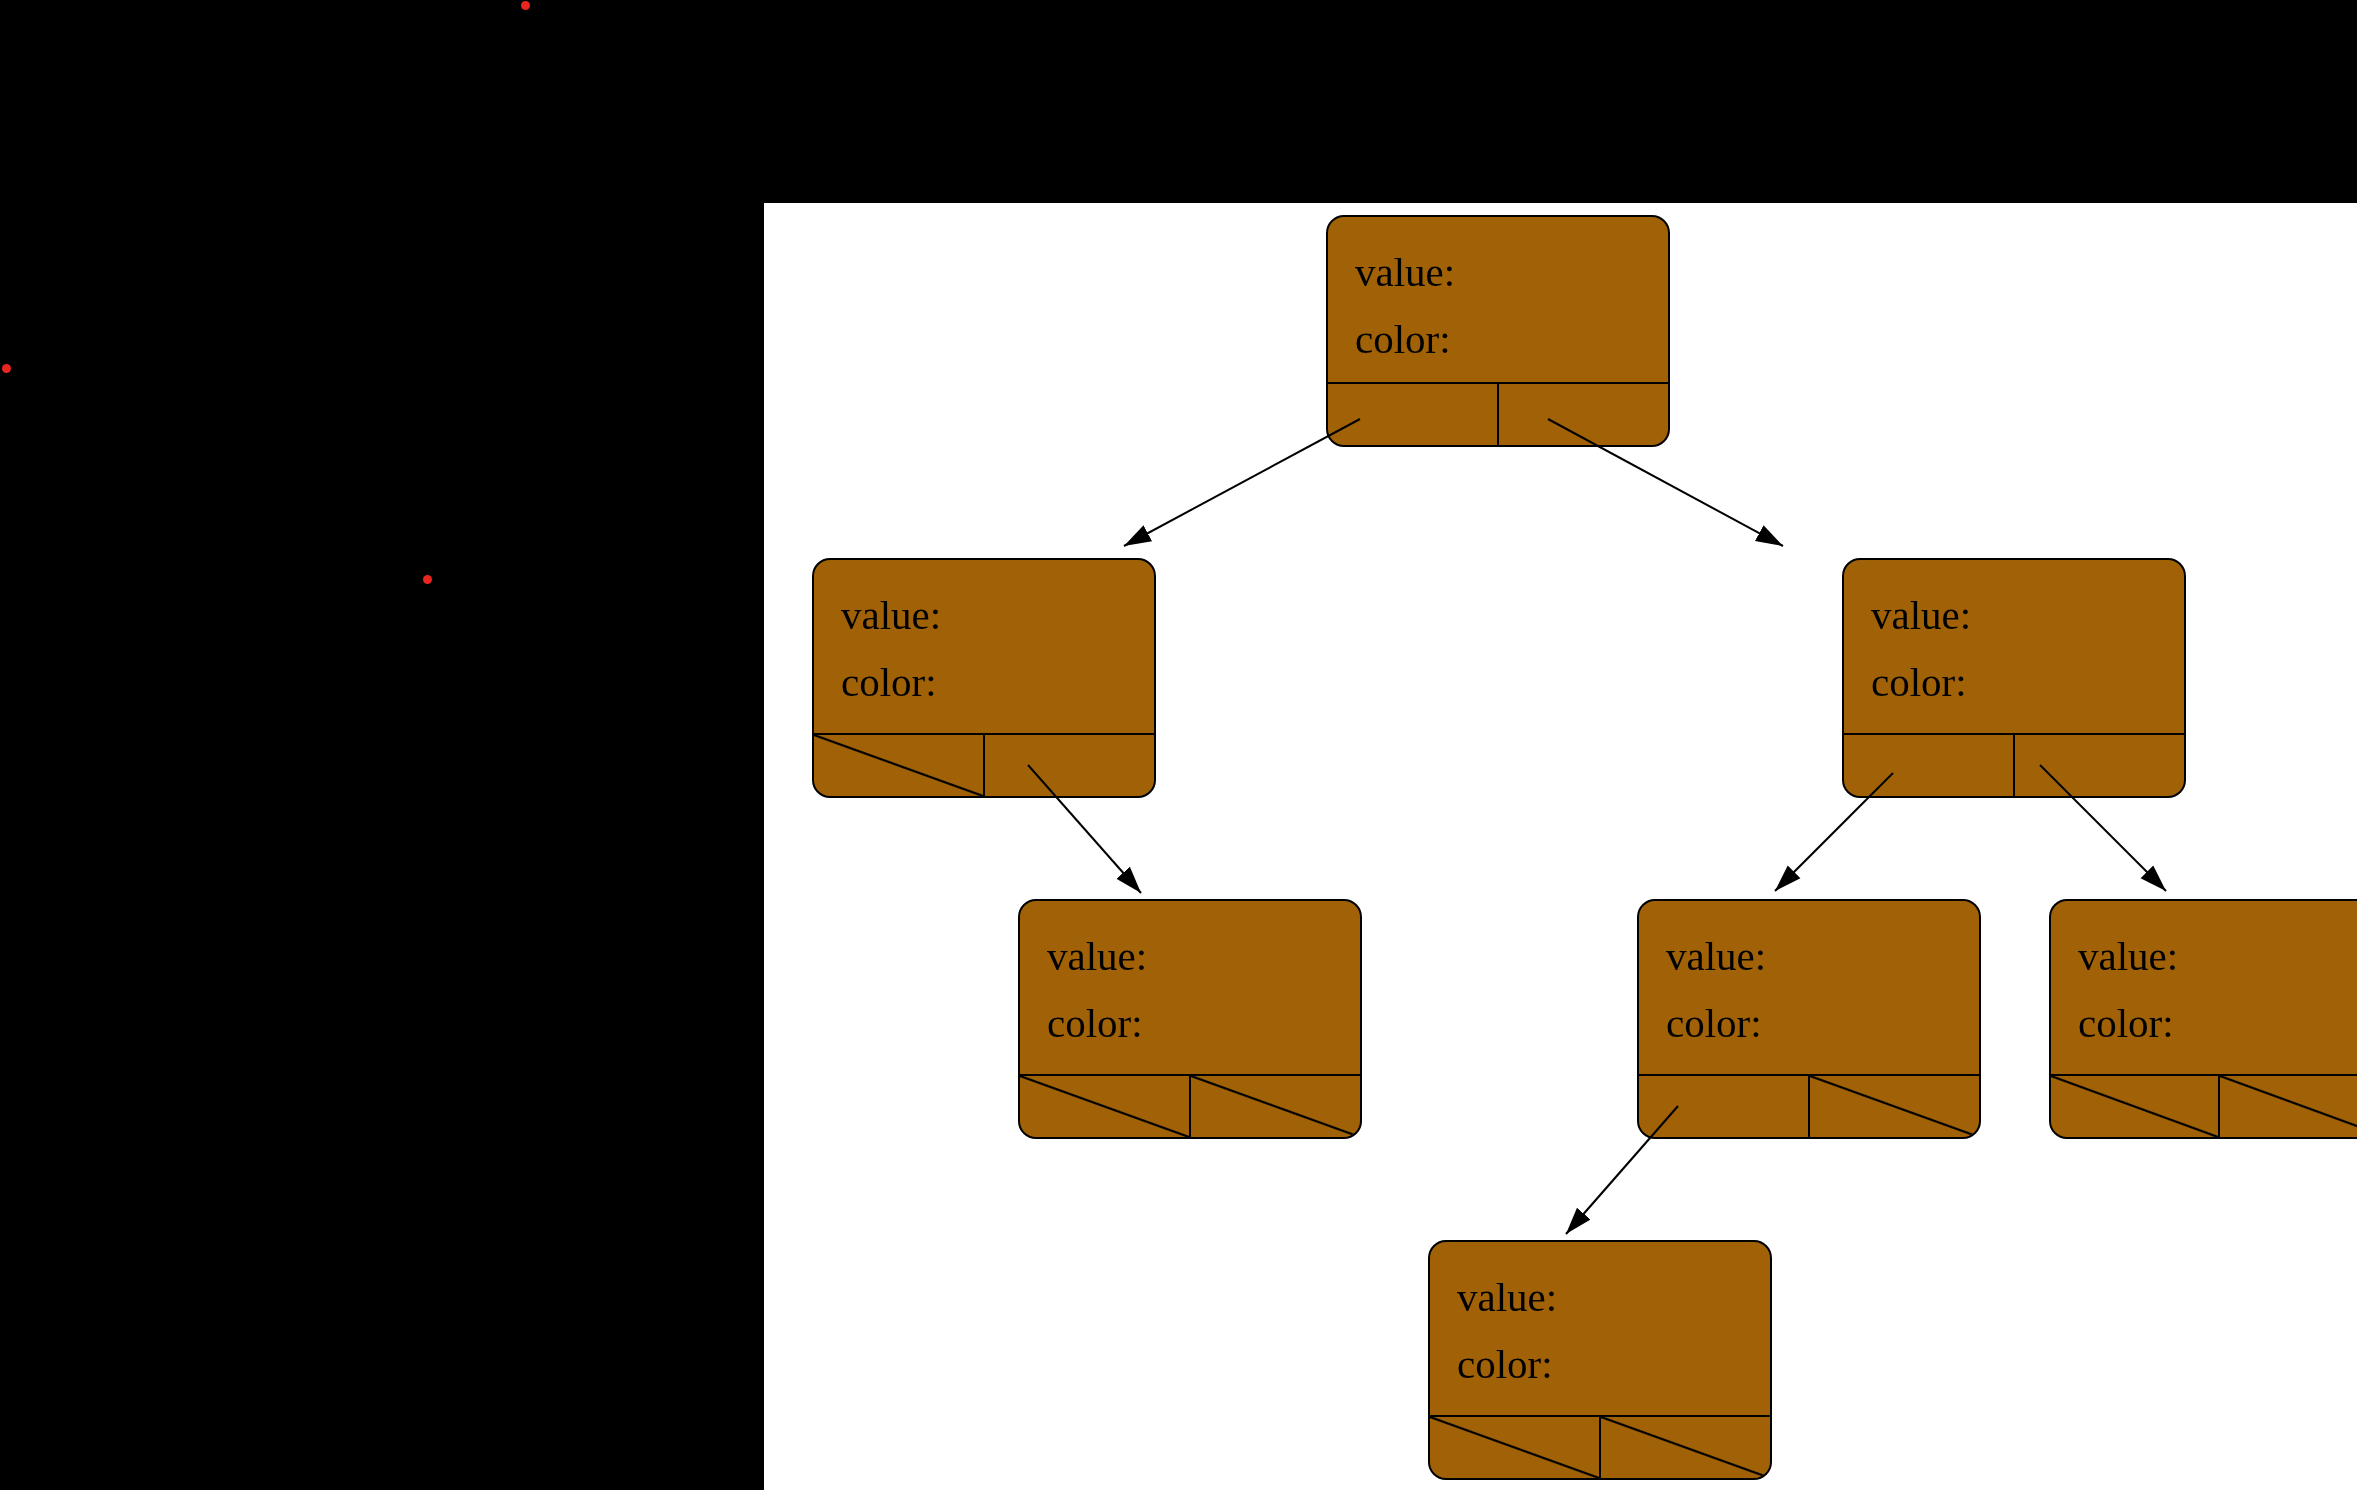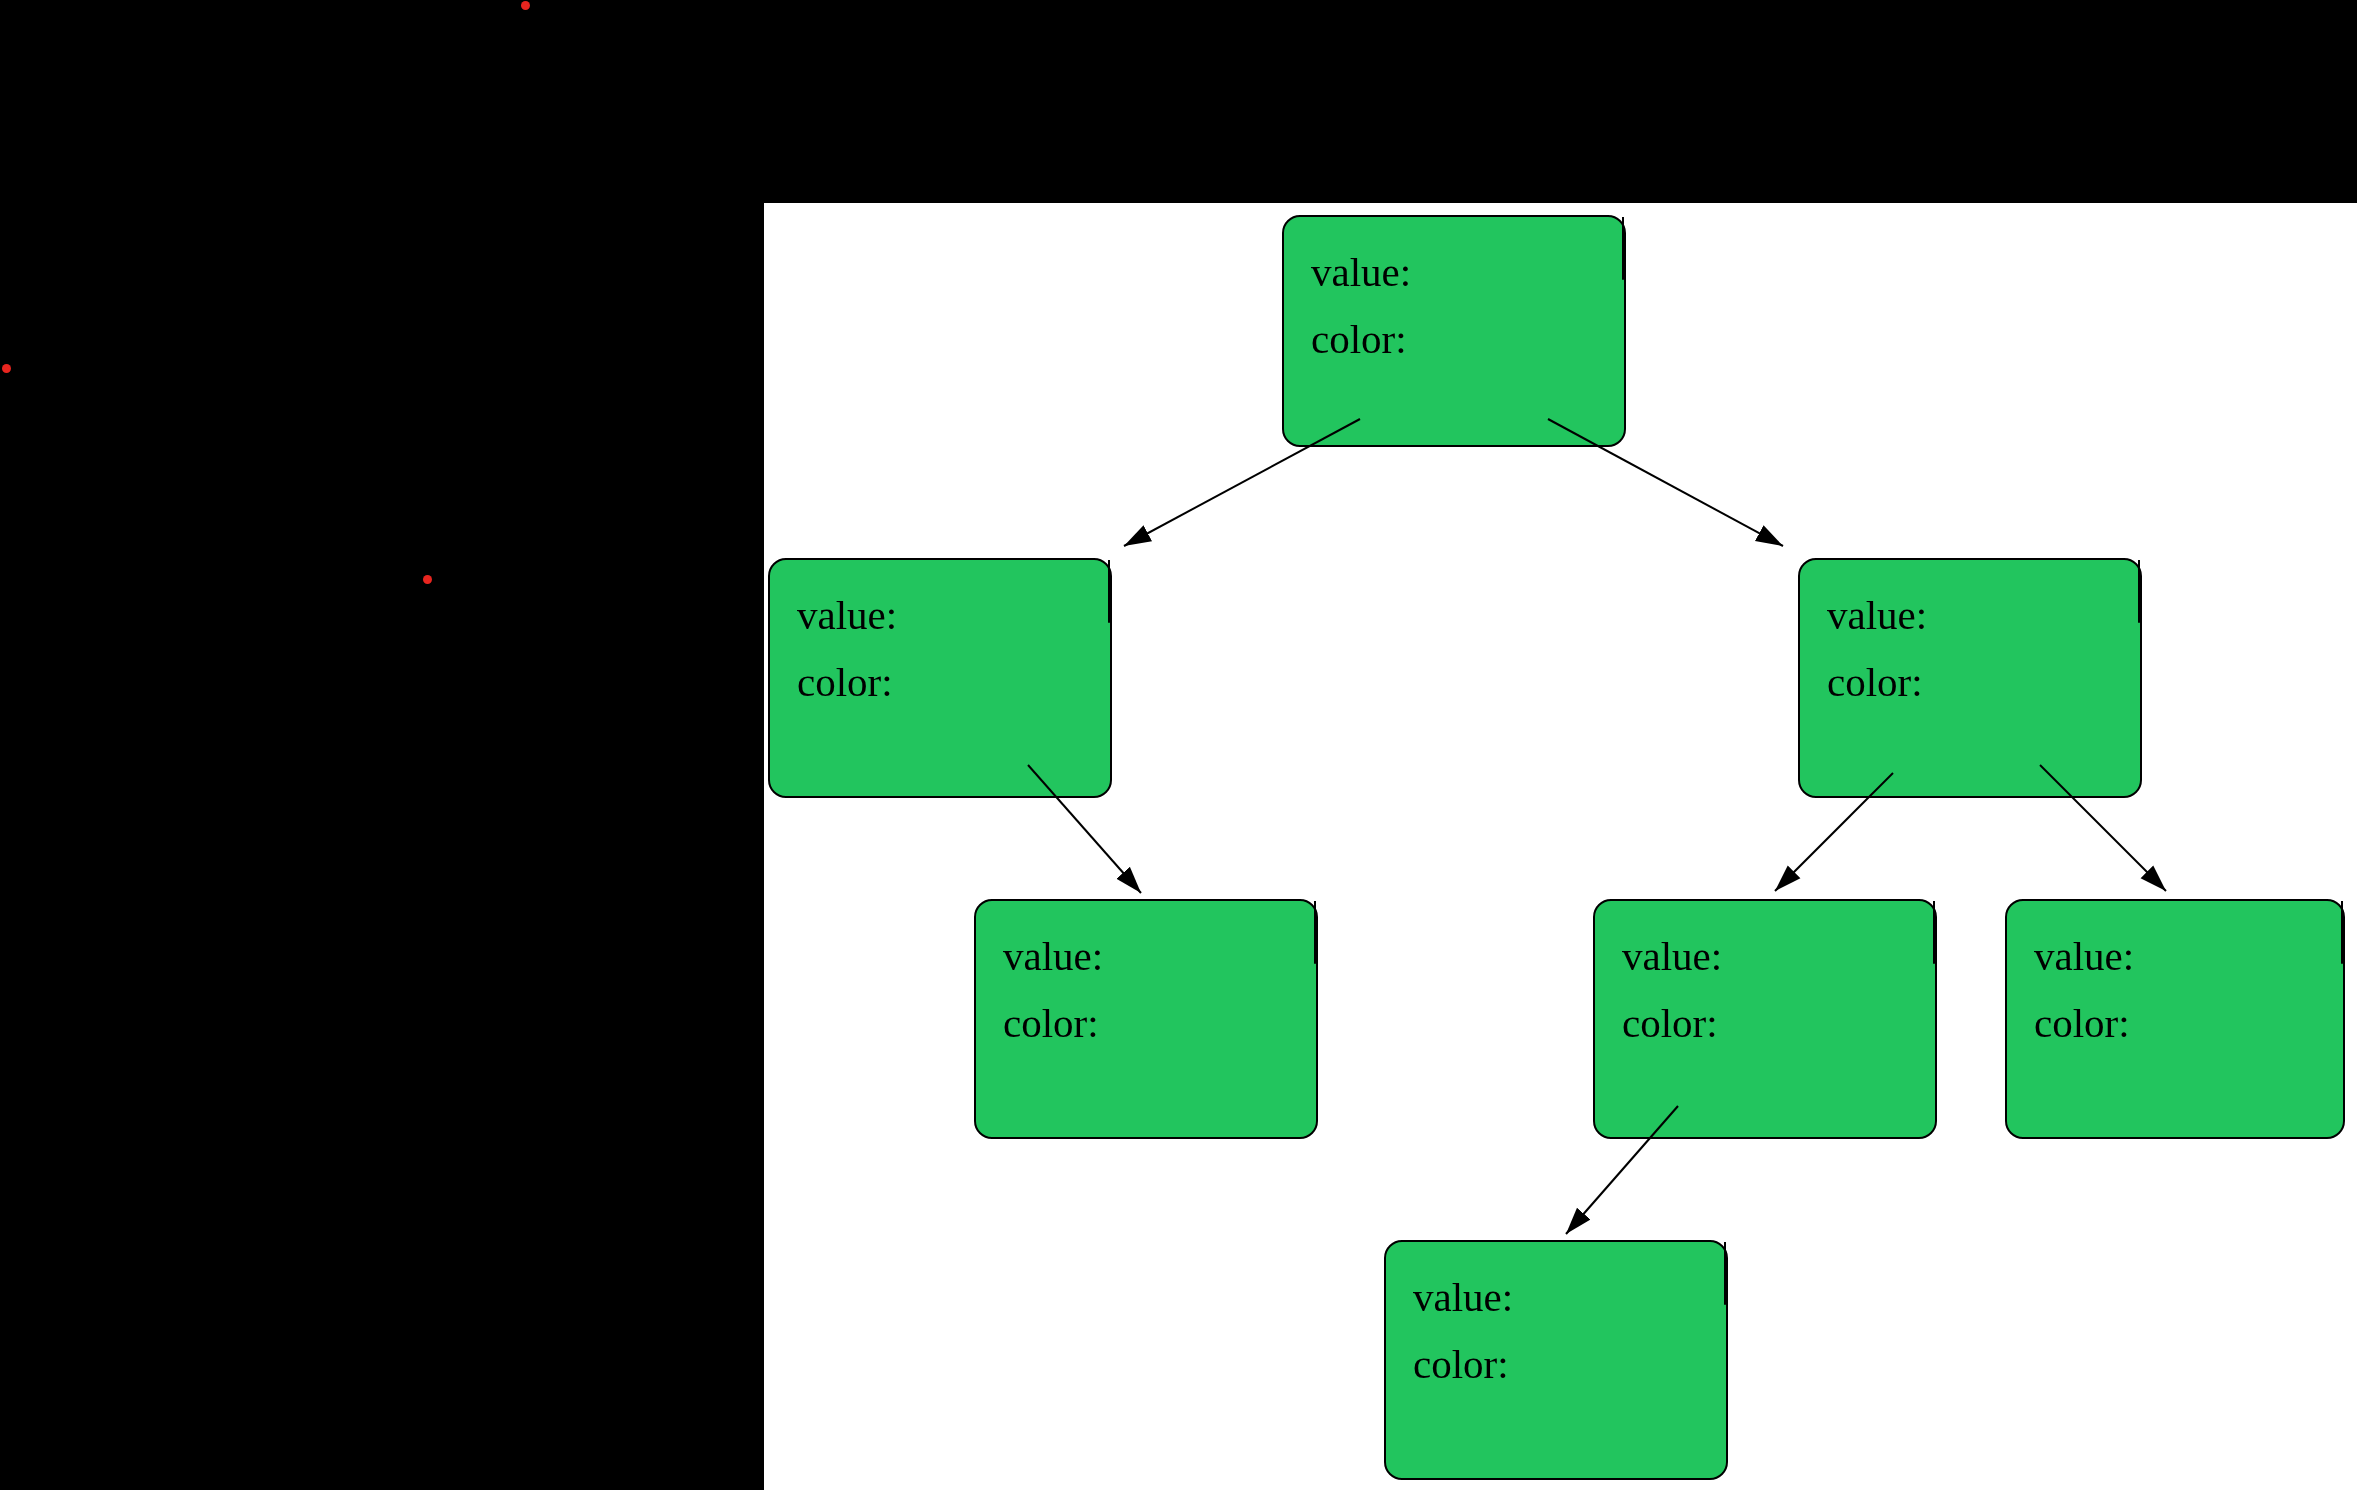--- a/index.html
+++ b/index.html
@@ -19,23 +19,24 @@
   .red-dot {
     position:absolute;
     width:9px; height:9px;
     border-radius:50%;
     background:#e8251f;
   }
   .node {
     position:absolute;
     border:2px solid #000000;
     border-radius:18px;
-    background:#22c55e;
+    background:#a16207;
     display:flex;
-    flex-direction:row;
+    flex-direction:column;
+    margin-left:44px;
   }
   .node-body {
     flex:1;
     padding:22px 0 0 27px;
     font-size:41px;
     color:#000000;
   }
   .node-line { line-height:67px; white-space:nowrap; }
   .node-footer {
     height:63px;

